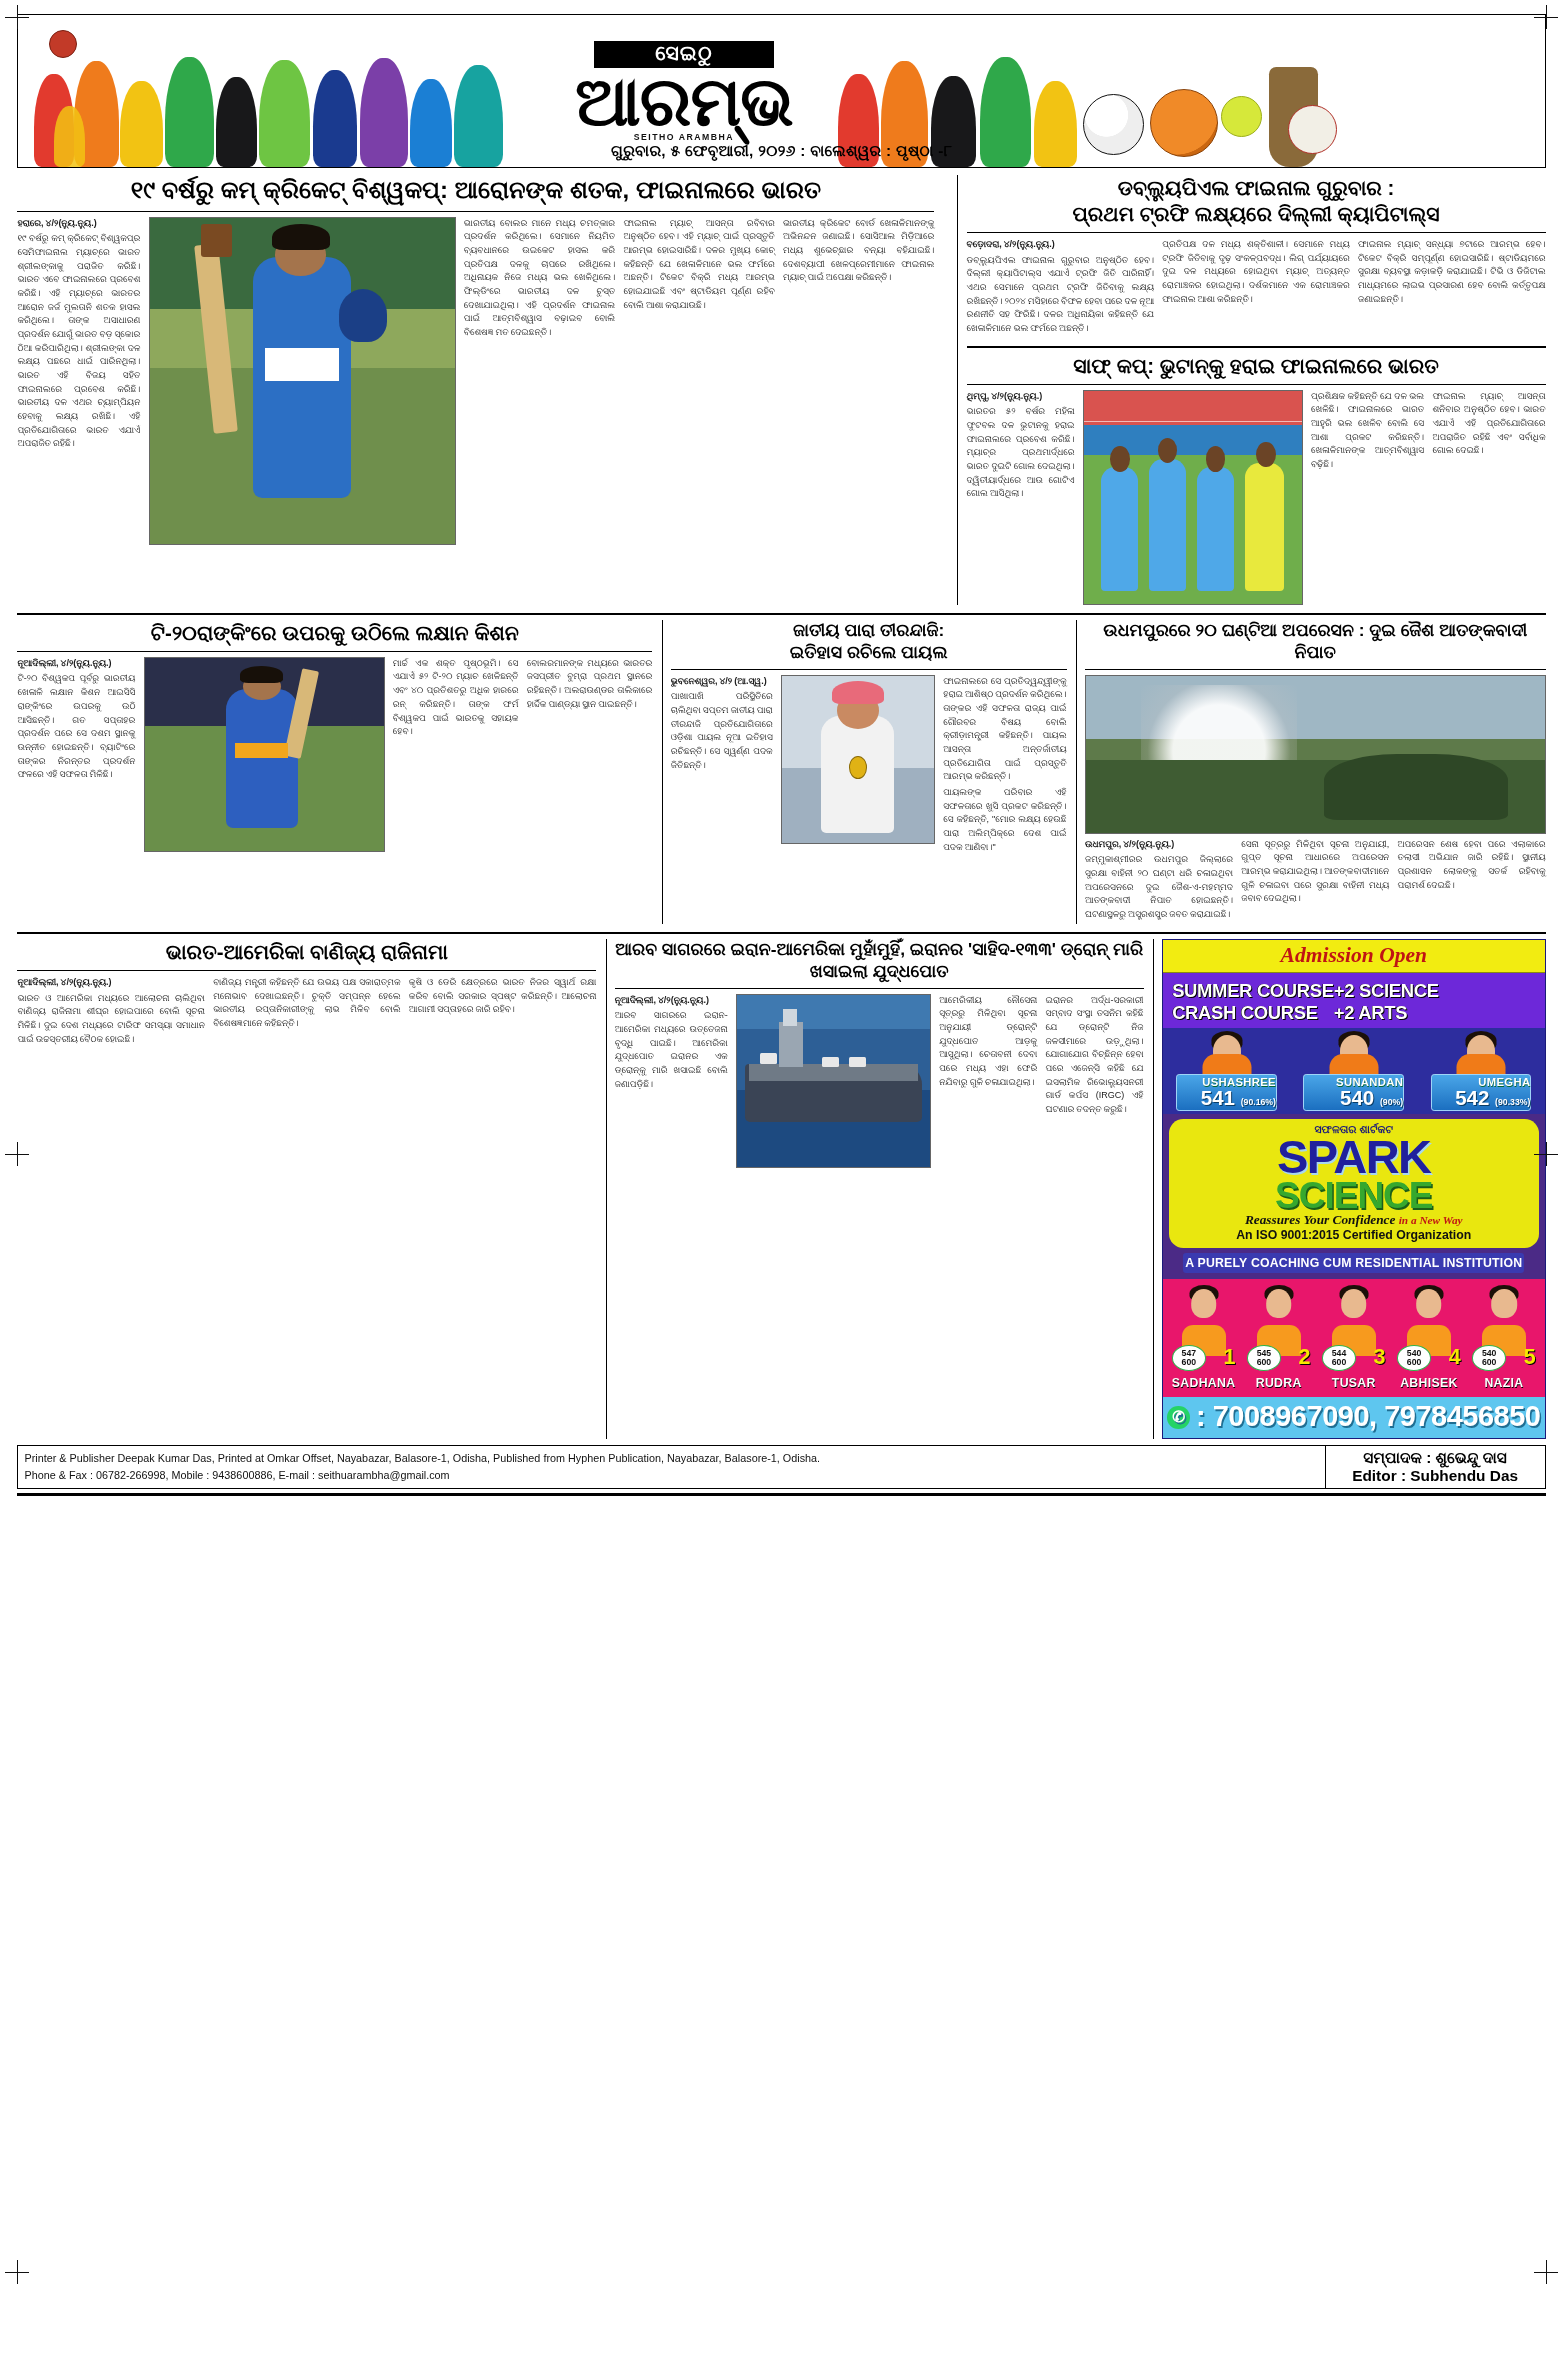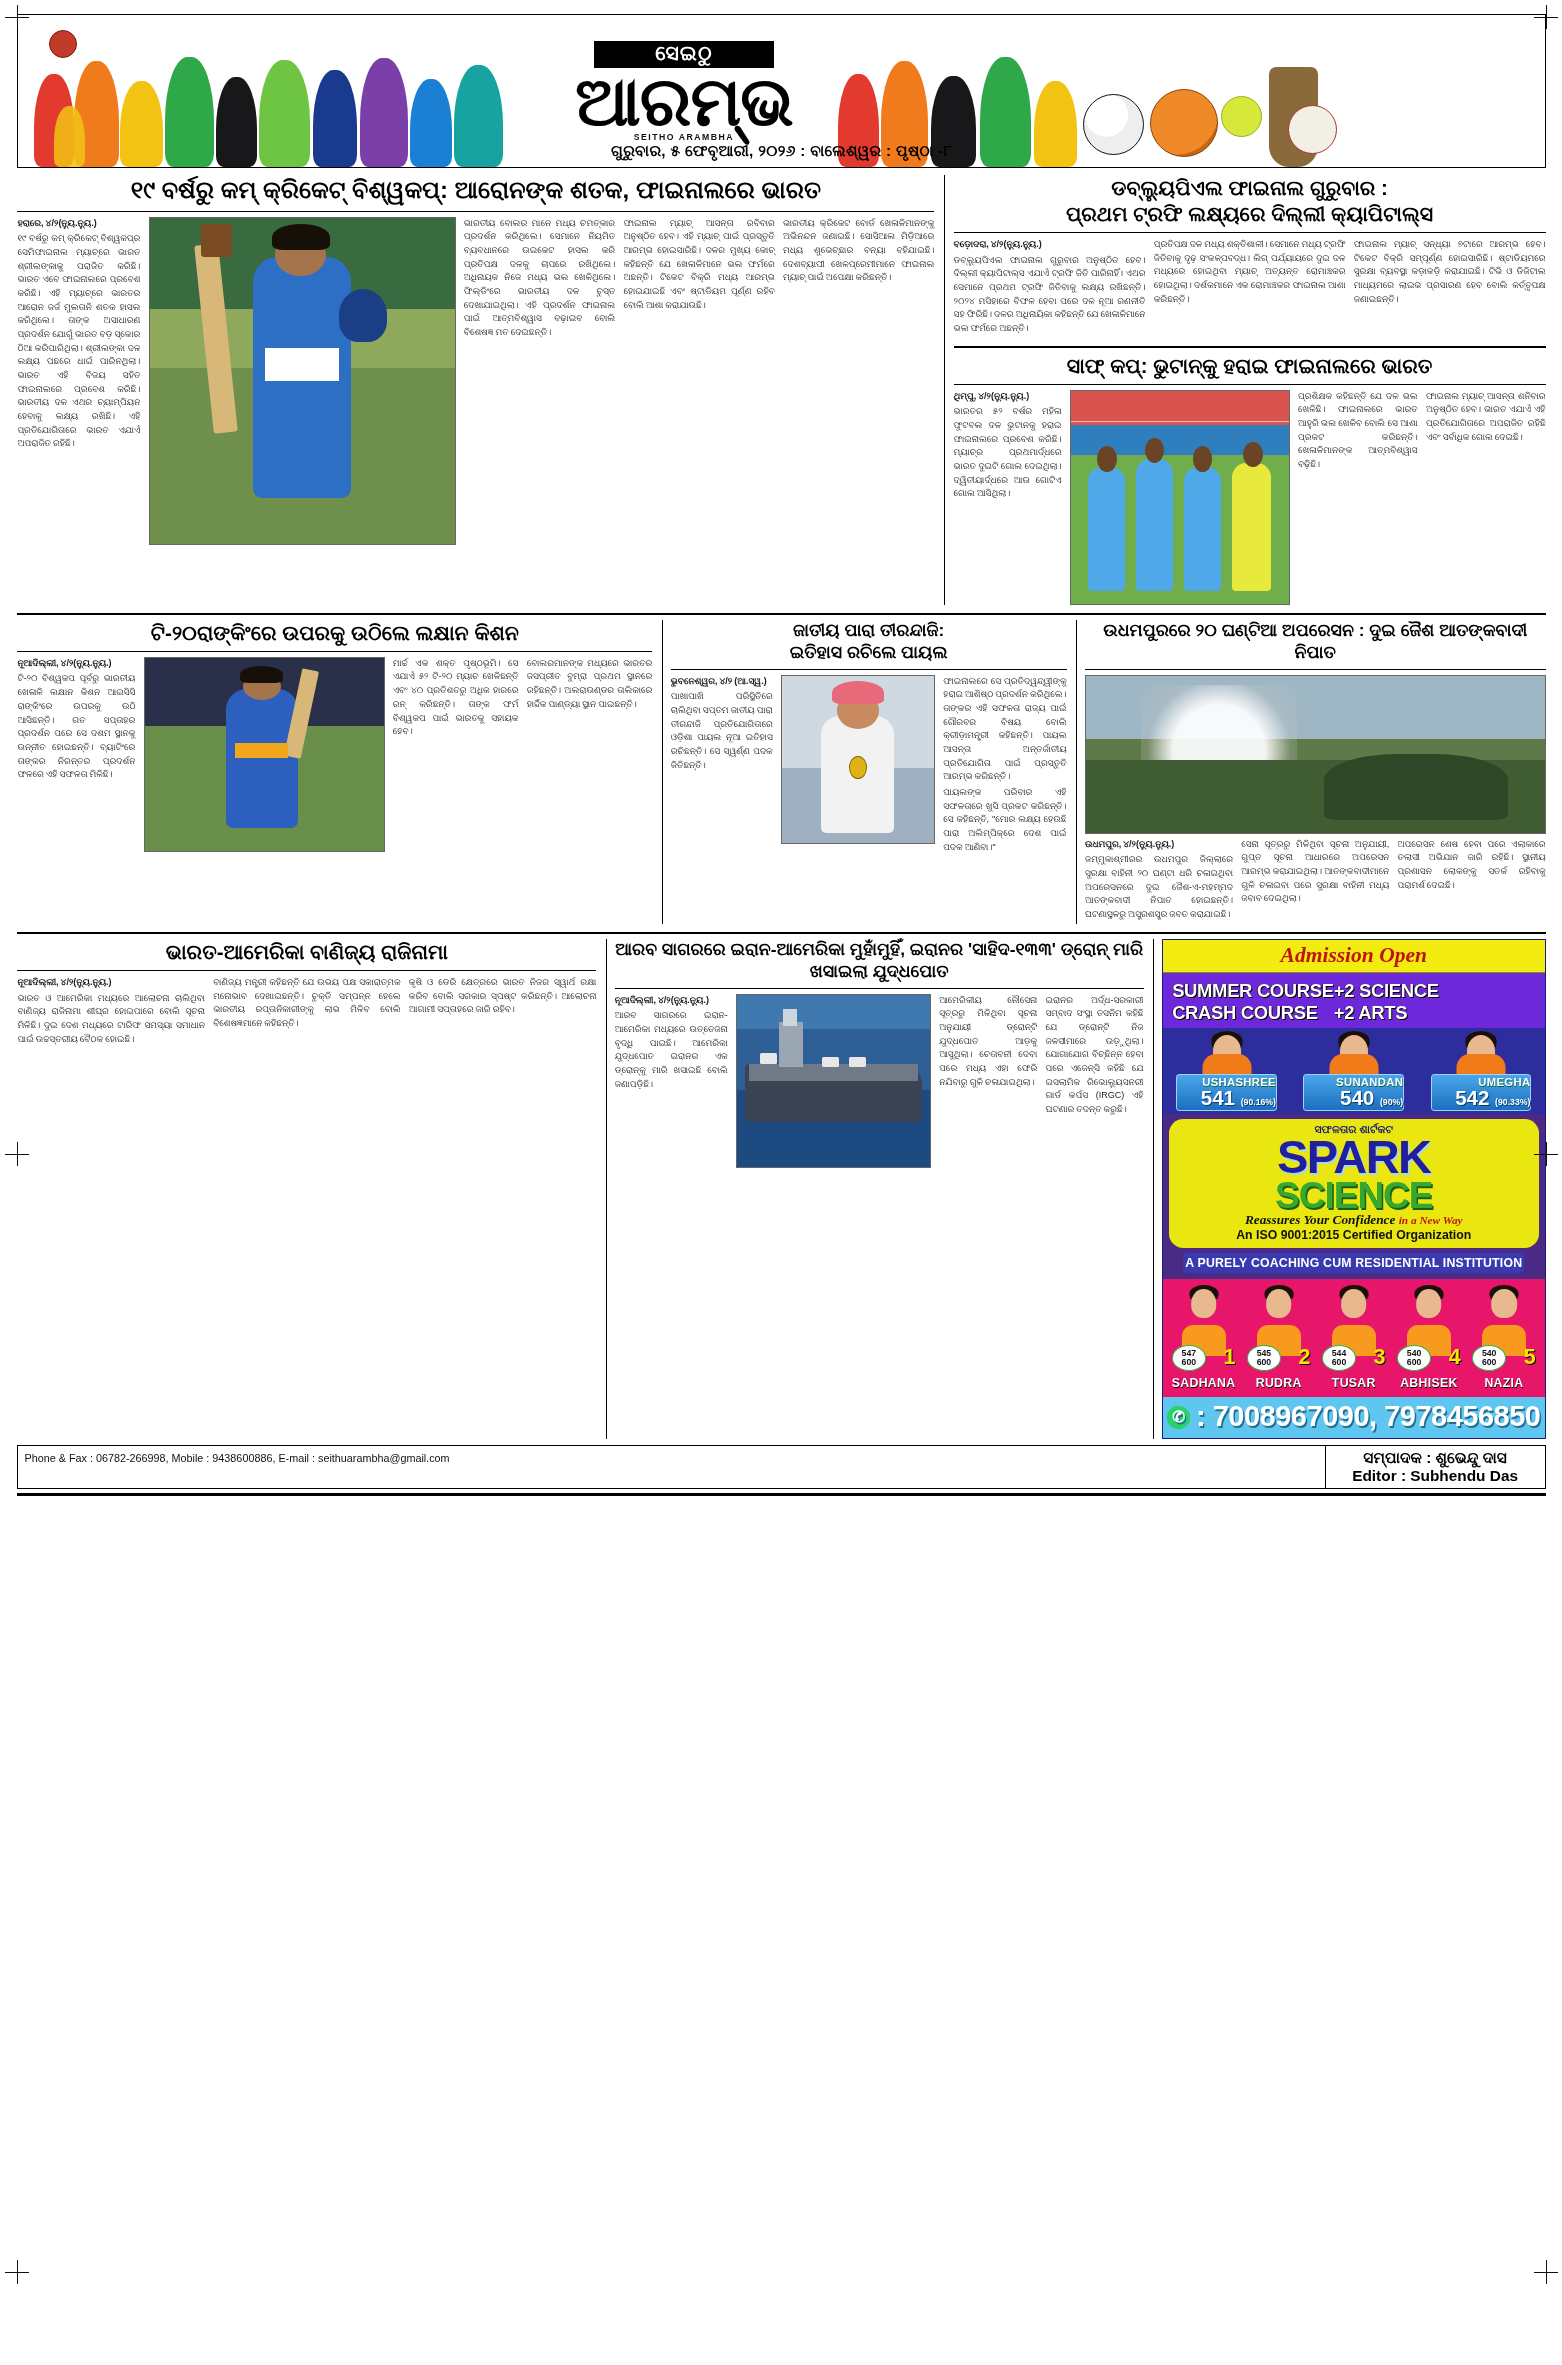--- a/index.html
+++ b/index.html
@@ -179,21 +179,21 @@
       <div class="ball" style="left:256px;bottom:12.3px;width:61px;height:61px;background:radial-gradient(circle at 38% 34%,#fff 0 40%,#eee 41% 100%);border:1.5px solid #111;"></div>
       <div class="ball" style="left:323px;bottom:10.2px;width:68px;height:68px;background:radial-gradient(circle at 38% 34%,#f08a28 0 70%,#c96610 71% 100%);border:1.5px solid #8a4208;"></div>
       <div class="ball" style="left:394px;bottom:30px;width:41px;height:41px;background:#d6e83a;border:1.5px solid #9cae1c;"></div>
       <div class="blob" style="left:442px;width:49px;height:100px;background:#8a6a3a;border-radius:7.2px 7.2px 20.5px 20.5px;"></div>
       <div class="ball" style="left:461px;bottom:13.3px;width:49px;height:49px;background:#f2efe6;border:1.5px solid #b03028;"></div>
     </div>
 
     <div class="dateline">ଗୁରୁବାର, ୫ ଫେବୃଆରୀ, ୨୦୨୬ : ବାଲେଶ୍ୱର : ପୃଷ୍ଠା -୮</div>
   </div>
 
-  <div style="display:flex; gap:10px; margin-top:7.2px;">
+  <div style="display:flex; gap:23px; margin-top:7.2px;">
 
     <div style="flex:0 0 917px;">
       <div class="hl1">୧୯ ବର୍ଷରୁ କମ୍ କ୍ରିକେଟ୍ ବିଶ୍ୱକପ୍: ଆରୋନଙ୍କ ଶତକ, ଫାଇନାଲରେ ଭାରତ</div>
       <div class="rule"></div>
 
       <div class="cols">
         <div class="col" style="flex:0 0 123px;">
           <div class="body-txt">
             <p><b>ହରାରେ, ୪/୨(ନ୍ୟୁ.ନ୍ୟୁ.)</b></p>
             <p>୧୯ ବର୍ଷରୁ କମ୍ କ୍ରିକେଟ୍ ବିଶ୍ୱକପ୍‌ର ସେମିଫାଇନାଲ ମ୍ୟାଚ୍‌ରେ ଭାରତ ଶ୍ରୀଲଙ୍କାକୁ ପରାଜିତ କରିଛି। ଭାରତ ଏବେ ଫାଇନାଲରେ ପ୍ରବେଶ କରିଛି। ଏହି ମ୍ୟାଚ୍‌ରେ ଭାରତର ଆରୋନ ଜର୍ଜ ମୁଲତାନି ଶତକ ହାସଲ କରିଥିଲେ। ତାଙ୍କ ଅସାଧାରଣ ପ୍ରଦର୍ଶନ ଯୋଗୁଁ ଭାରତ ବଡ଼ ସ୍କୋର ଠିଆ କରିପାରିଥିଲା। ଶ୍ରୀଲଙ୍କା ଦଳ ଲକ୍ଷ୍ୟ ପଛରେ ଧାଇଁ ପାରିନଥିଲା। ଭାରତ ଏହି ବିଜୟ ସହିତ ଫାଇନାଲରେ ପ୍ରବେଶ କରିଛି। ଭାରତୀୟ ଦଳ ଏଥର ଚ୍ୟାମ୍ପିୟନ ହେବାକୁ ଲକ୍ଷ୍ୟ ରଖିଛି। ଏହି ପ୍ରତିଯୋଗିତାରେ ଭାରତ ଏଯାଏଁ ଅପରାଜିତ ରହିଛି।</p>
@@ -567,20 +567,21 @@
           <span class="wa"></span>
           <span>: 7008967090, 7978456850</span>
         </div>
 
       </div>
     </div>
   </div>
 
   <div class="footer">
     <div class="f-left">
+      <div>Printer &amp; Publisher  Deepak Kumar Das, Printed at Omkar Offset, Nayabazar, Balasore-1, Odisha, Published from Hyphen Publication, Nayabazar, Balasore-1, Odisha.</div>
       <div>Phone &amp; Fax : 06782-266998, Mobile : 9438600886,  E-mail : seithuarambha@gmail.com</div>
     </div>
     <div class="f-right">
       <div class="o">ସମ୍ପାଦକ : ଶୁଭେନ୍ଦୁ ଦାସ</div>
       <div class="e">Editor : Subhendu Das</div>
     </div>
   </div>
   <div class="bottombar"></div>
 
 </div>

